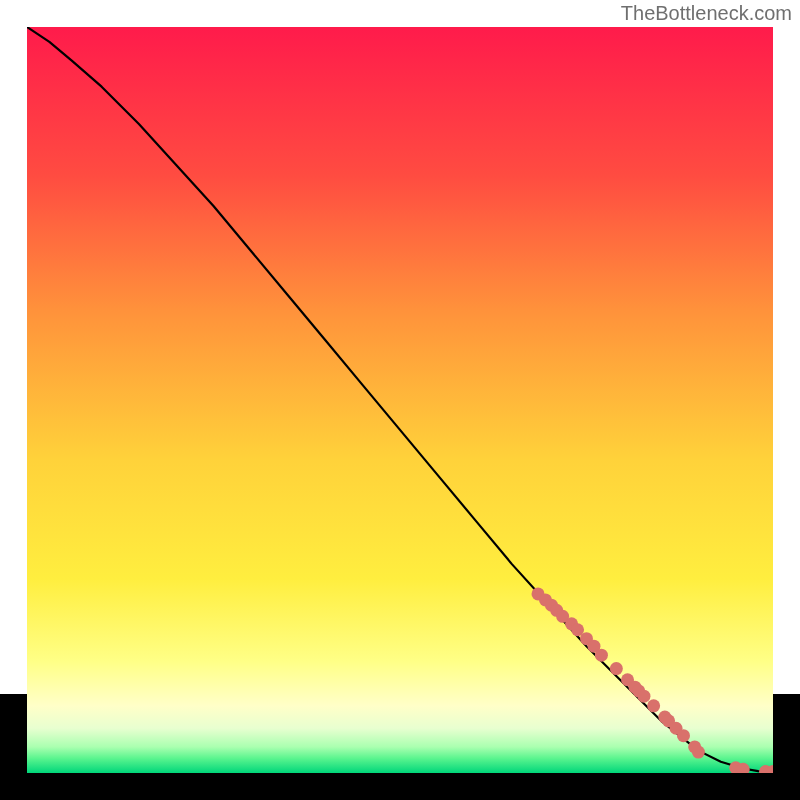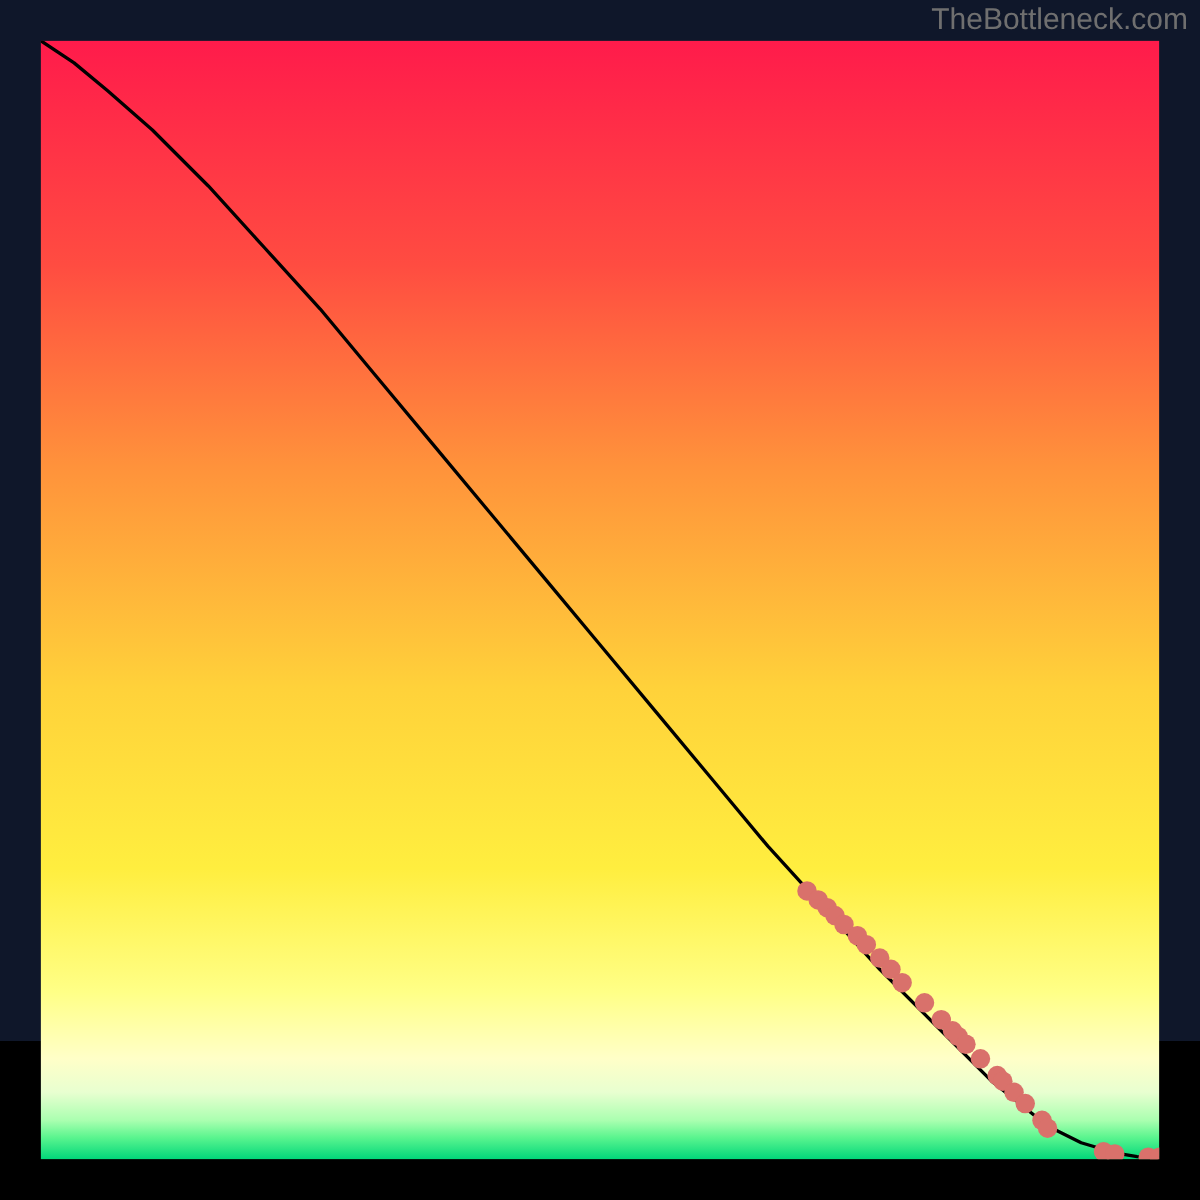--- a/index.html
+++ b/index.html
@@ -8,21 +8,21 @@
     width: 800px;
     height: 800px;
     background: #000;
     overflow: hidden;
     font-family: Arial, Helvetica, sans-serif;
   }
   .canvas {
     position: relative;
     width: 800px;
     height: 694px;
-    background: #0f172a;
+    background: #ffffff;
   }
   .watermark {
     position: absolute;
     top: 2px;
     right: 8px;
     color: #6f6f6f;
     font-size: 20px;
     letter-spacing: 0px;
     font-weight: 400;
     z-index: 50;

